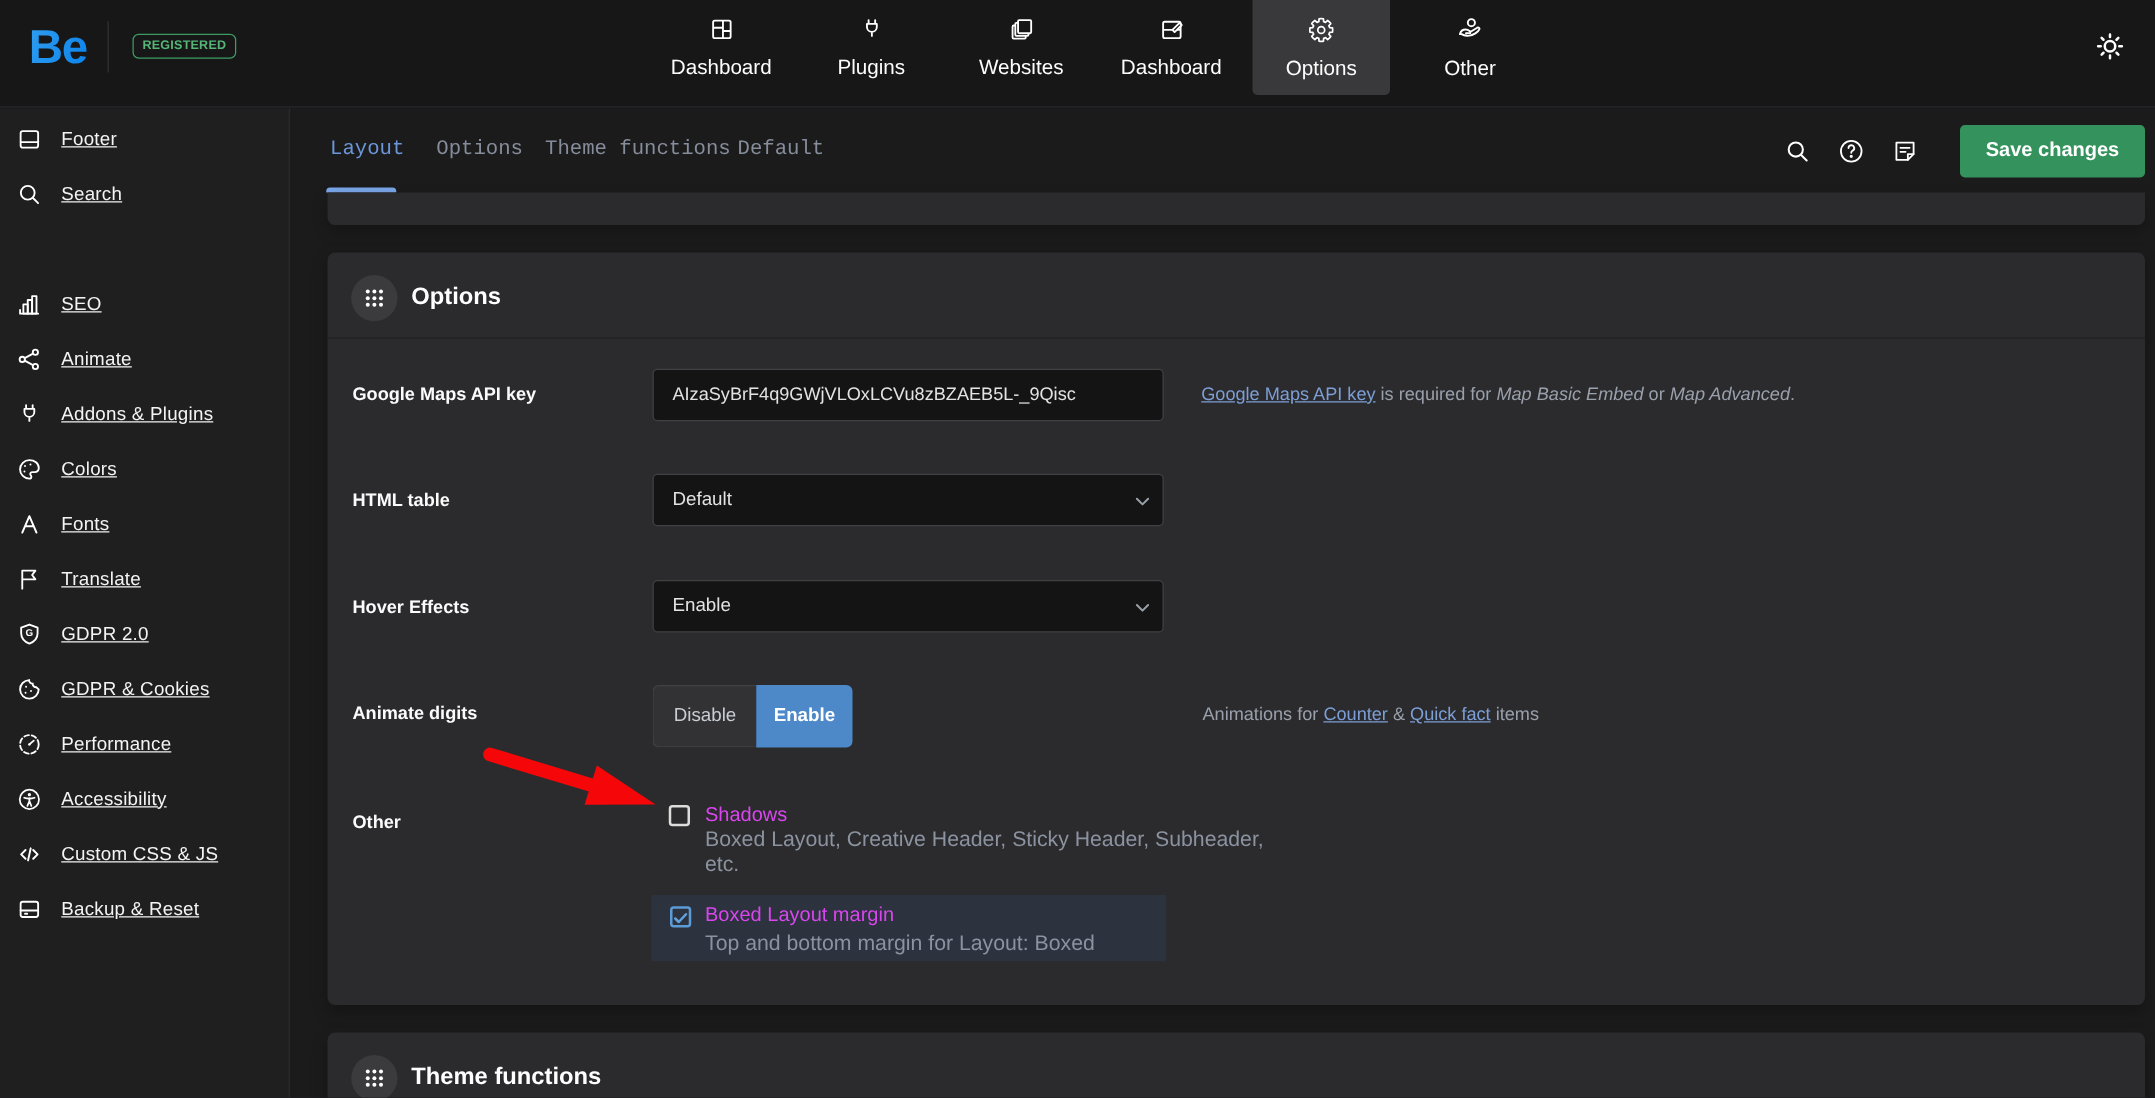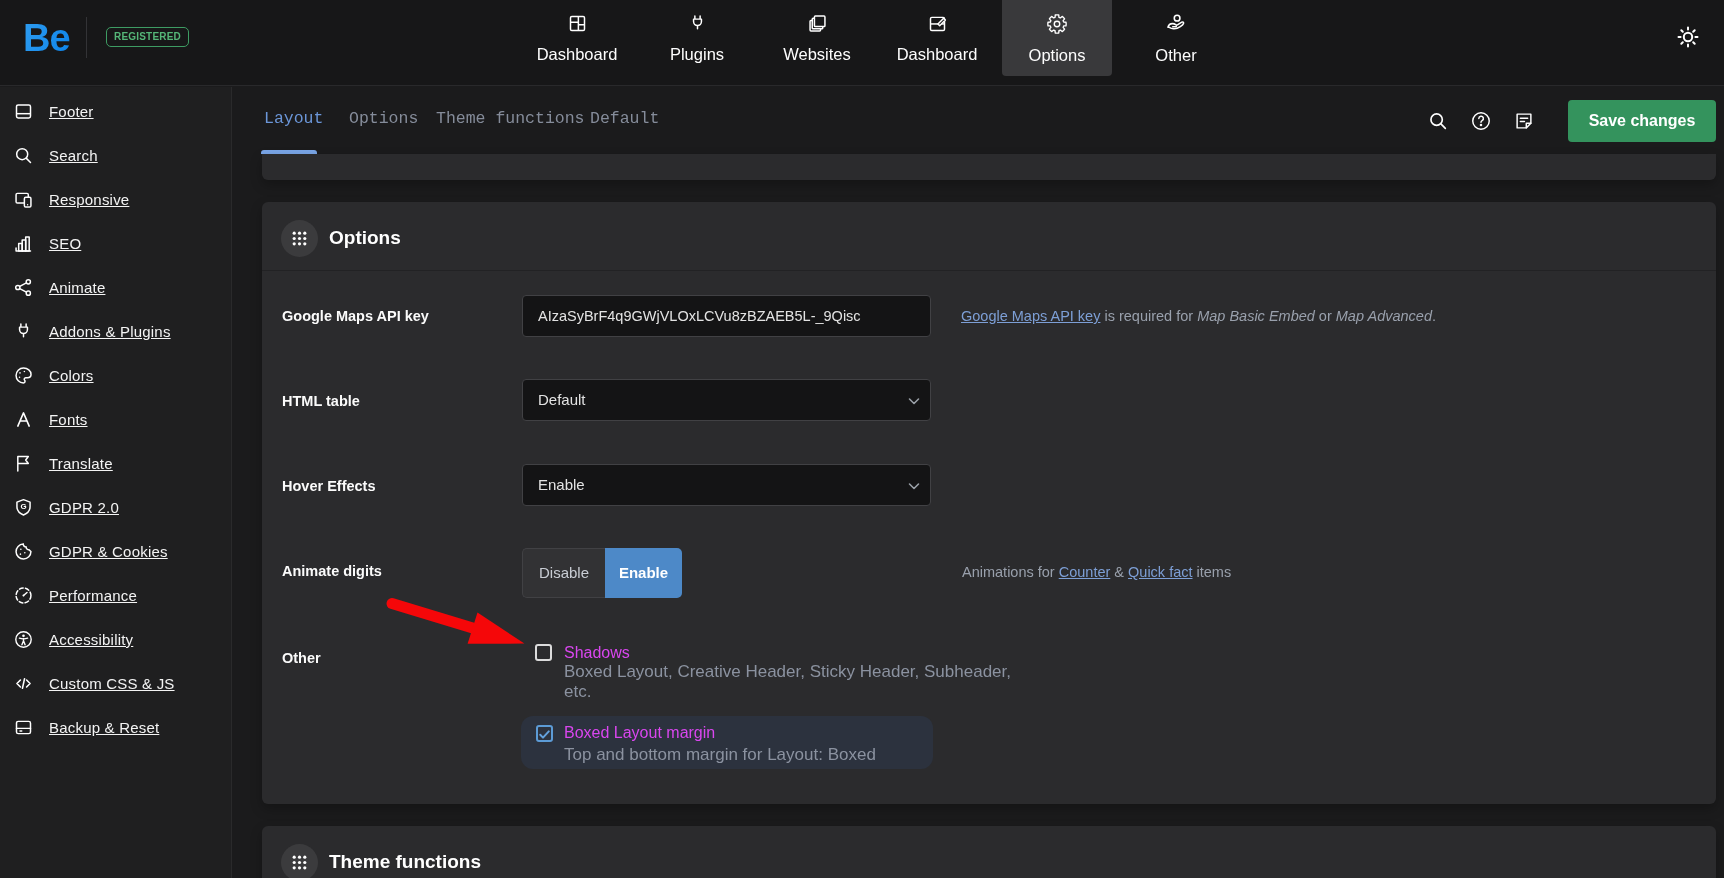--- a/index.html
+++ b/index.html
@@ -55,21 +55,21 @@
 
   #toggle { position:absolute; left:260px; top:346px; height:50px; display:flex; }
   #tg-disable { width:83px; background:#323234; border:1px solid #414144; border-right:none; border-radius:5px 0 0 5px;
                 color:#c9cdd4; font-size:15px; text-align:center; line-height:48px; }
   #tg-enable { width:77px; background:#4d89c8; border-radius:0 5px 5px 0; color:#fff; font-size:15px; font-weight:bold; text-align:center; line-height:50px; }
 
   .cb { position:absolute; width:17px; height:17px; border:2px solid #dcdcdc; border-radius:3px; background:transparent; }
   .opt-title { position:absolute; font-size:16px; color:#d946ef; }
   .opt-desc { position:absolute; font-size:17px; color:#8b92a0; line-height:20px; }
 
-  #boxedblock { position:absolute; left:259px; top:514px; width:412px; height:53px; background:#2c323e; border-radius:12px; }
+  #boxedblock { position:absolute; left:259px; top:514px; width:412px; height:53px; background:#2c323e; border-radius:1px; }
   #boxedblock .cb { left:15px; top:9px; border-color:#5c9bd6; }
   #boxedblock .cb svg { position:absolute; left:0px; top:1px; }
 </style>
 </head>
 <body>
 
 <div id="topbar">
   <div id="logo">Be</div>
   <div id="logo-div"></div>
   <div id="badge">REGISTERED</div>
@@ -129,28 +129,20 @@
         <path d="M4,14.5 H20"></path>
       </svg>
     <div class="lbl">Footer</div>
   </div>
   <div class="sitem" style="top:46px">
     <svg width="21" height="21" viewBox="0 0 24 24" fill="none" stroke="#fff" stroke-width="1.7" stroke-linecap="round">
         <circle cx="10.5" cy="10.5" r="6.3"></circle>
         <path d="M15.3,15.3 L20,20"></path>
       </svg>
     <div class="lbl">Search</div>
-  </div>
-  <div class="sitem" style="top:90px">
-    <svg width="21" height="21" viewBox="0 0 24 24" fill="none" stroke="#fff" stroke-width="1.7" stroke-linejoin="round">
-        <rect x="3.5" y="5" width="14" height="11" rx="1.5"></rect>
-        <rect x="13" y="9.5" width="7.5" height="11" rx="1.5" fill="#1f1f20"></rect>
-        <circle cx="16.7" cy="18" r=".8" fill="#fff" stroke="none"></circle>
-      </svg>
-    <div class="lbl">Responsive</div>
   </div>
   <div class="sitem" style="top:134px">
     <svg width="21" height="21" viewBox="0 0 24 24" fill="none" stroke="#fff" stroke-width="1.7" stroke-linejoin="round" stroke-linecap="round">
         <path d="M3.5,20.5 V17 M3.5,20.5 H20"></path>
         <rect x="6.5" y="12" width="4" height="8.5"></rect>
         <rect x="10.5" y="8" width="4" height="12.5"></rect>
         <rect x="14.5" y="4.5" width="4" height="16"></rect>
       </svg>
     <div class="lbl">SEO</div>
   </div>

